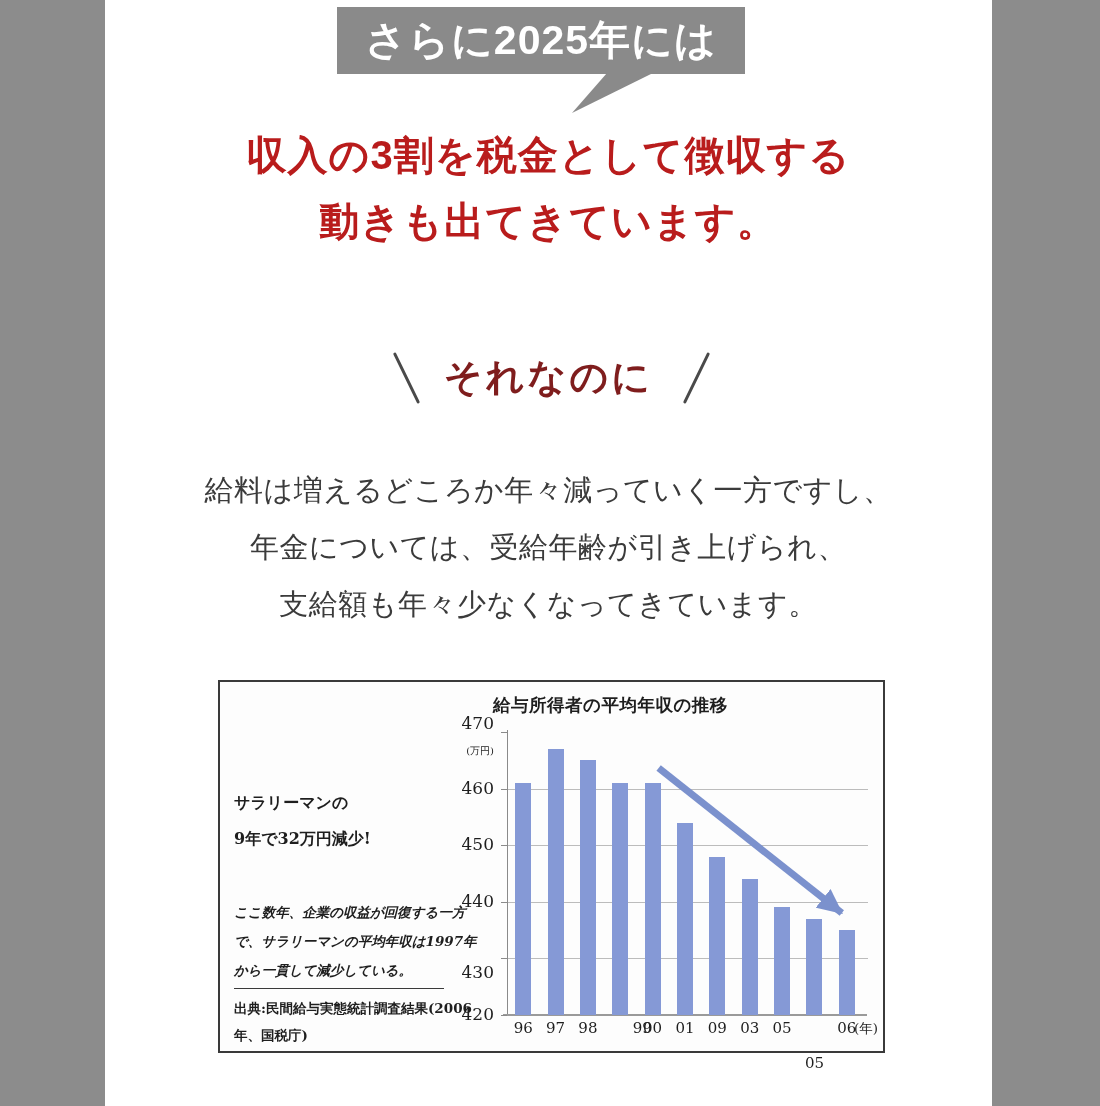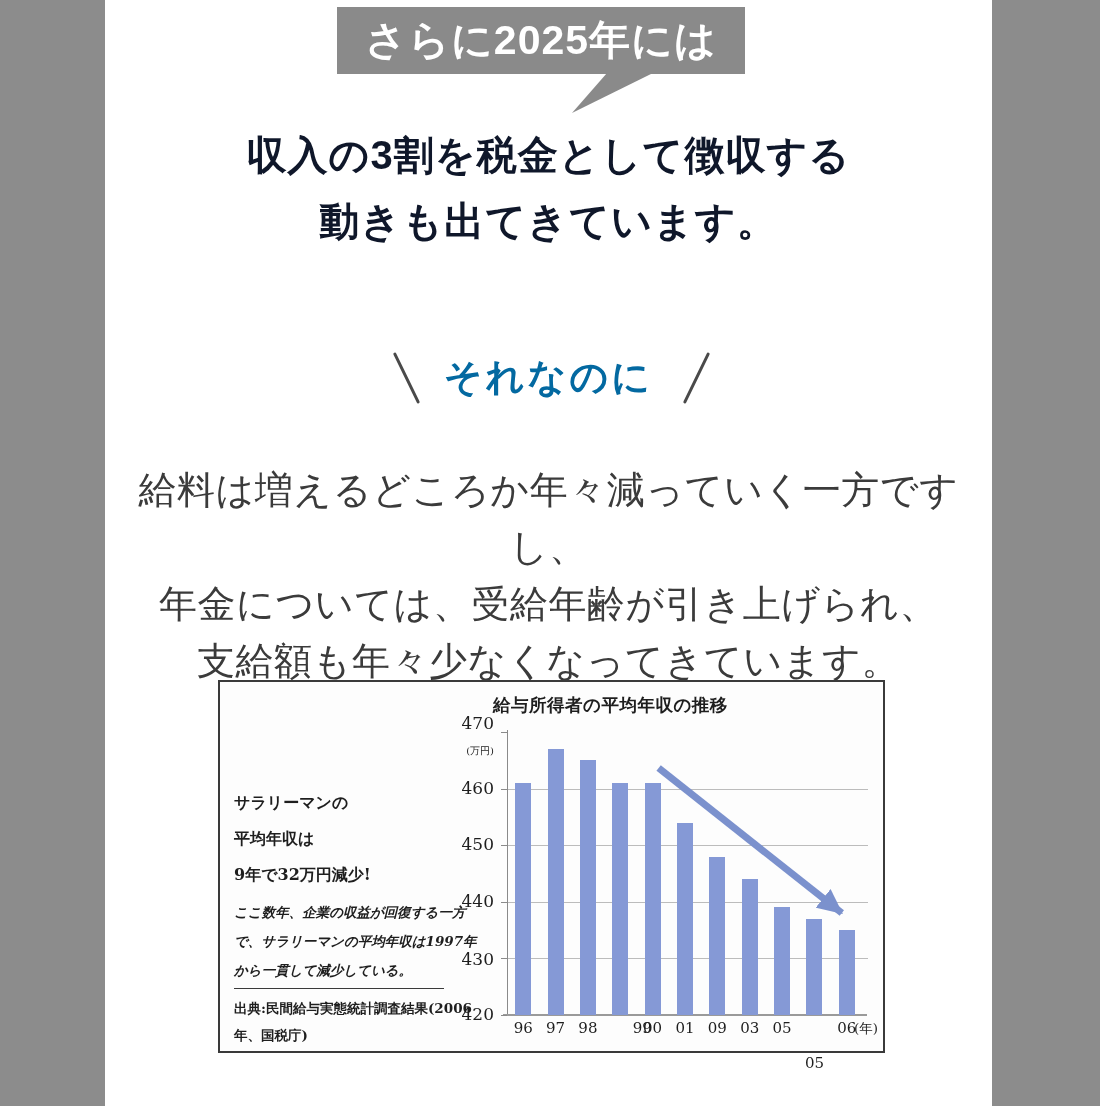--- a/index.html
+++ b/index.html
@@ -16,37 +16,37 @@
   .bubble{
     position:absolute;left:232px;top:7px;width:408px;height:67px;
     background:#8a8a8a;display:flex;align-items:center;justify-content:center;
   }
   .bubble-text{color:#ffffff;font-size:41px;font-weight:700;letter-spacing:1px;}
   .bubble-tail{position:absolute;left:232px;top:73px;width:330px;height:42px;}
 
   
   .red-heading{
     position:absolute;left:0;top:122px;width:887px;text-align:center;
-    color:#0f172a;font-size:40px;font-weight:800;line-height:66px;letter-spacing:1px;
+    color:#b91c1c;font-size:40px;font-weight:800;line-height:66px;letter-spacing:1px;
   }
 
   
   .interjection{position:absolute;left:0;top:348px;width:887px;height:64px;}
   .interjection-text{
     position:absolute;left:0;top:4px;width:887px;text-align:center;
-    color:#0369a1;font-size:38px;font-weight:800;letter-spacing:3px;
+    color:#7f1d1d;font-size:38px;font-weight:800;letter-spacing:3px;
   }
   .slash{position:absolute;top:2px;width:3px;height:56px;background:#4a4a4a;border-radius:2px;}
   .slash-left{left:300px;transform:rotate(-26deg);}
   .slash-right{left:590px;transform:rotate(26deg);}
 
   
   .intro-paragraph{
     position:absolute;left:0;top:462px;width:887px;text-align:center;
-    color:#3b3b3b;font-size:38px;line-height:57px;letter-spacing:0.5px;
+    color:#3b3b3b;font-size:29px;line-height:57px;letter-spacing:0.5px;
   }
 
   
   .chart-box{
     position:absolute;left:113px;top:680px;width:663px;height:369px;
     border:2px solid #3a3a3a;background:#fdfdfd;
     font-family:"DejaVu Serif",serif;color:#1e1e1e;
   }
   .clip-headline{position:absolute;left:14px;top:103px;font-size:16px;font-weight:700;line-height:36px;white-space:nowrap;}
   .clip-body{position:absolute;left:14px;top:216px;font-size:13.5px;font-weight:600;line-height:29px;white-space:nowrap;font-style:italic;}
@@ -93,21 +93,20 @@
 
   <div class="intro-paragraph">
     <div>給料は増えるどころか年々減っていく一方ですし、</div>
     <div>年金については、受給年齢が引き上げられ、</div>
     <div>支給額も年々少なくなってきています。</div>
   </div>
 
   <div class="chart-box">
     <div class="clip-headline">
       <div>サラリーマンの</div>
-      <div>平均年収は</div>
       <div>9年で32万円減少!</div>
     </div>
     <div class="clip-body">
       <div>ここ数年、企業の収益が回復する一方</div>
       <div>で、サラリーマンの平均年収は1997年</div>
       <div>から一貫して減少している。</div>
     </div>
     <div class="clip-divider"></div>
     <div class="clip-source">
       <div>出典:民間給与実態統計調査結果(2006</div>
@@ -126,21 +125,21 @@
         <div class="y-tick-mark" style="top: 106.6px;"></div>
         <div class="ytick" style="top: 95.6px;">460</div>
         <div class="gridline" style="top: 163.2px;"></div>
         <div class="y-tick-mark" style="top: 163.2px;"></div>
         <div class="ytick" style="top: 152.2px;">450</div>
         <div class="gridline" style="top: 219.8px;"></div>
         <div class="y-tick-mark" style="top: 219.8px;"></div>
         <div class="ytick" style="top: 208.8px;">440</div>
         <div class="gridline" style="top: 276.4px;"></div>
         <div class="y-tick-mark" style="top: 276.4px;"></div>
-        <div class="ytick" style="top: 267px;">430</div>
+        <div class="ytick" style="top: 280px;">430</div>
         <div class="y-tick-mark" style="top: 333px;"></div>
         <div class="ytick" style="top: 322px;">420</div>
         <div class="bar" style="left: 295.182px; top: 100.94px; height: 232.06px; background: rgb(133, 153, 214);"></div>
         <div class="xtick" style="left: 287px; width: 32.3636px;">96</div>
         <div class="bar" style="left: 327.545px; top: 66.98px; height: 266.02px; background: rgb(133, 153, 214);"></div>
         <div class="xtick" style="left: 319.364px; width: 32.3636px;">97</div>
         <div class="bar" style="left: 359.909px; top: 78.3px; height: 254.7px; background: rgb(133, 153, 214);"></div>
         <div class="xtick" style="left: 351.727px; width: 32.3636px;">98</div>
         <div class="bar" style="left: 392.273px; top: 100.94px; height: 232.06px; background: rgb(133, 153, 214);"></div>
         <div class="xtick" style="left: 406px; width: 32.3636px;">99</div>

